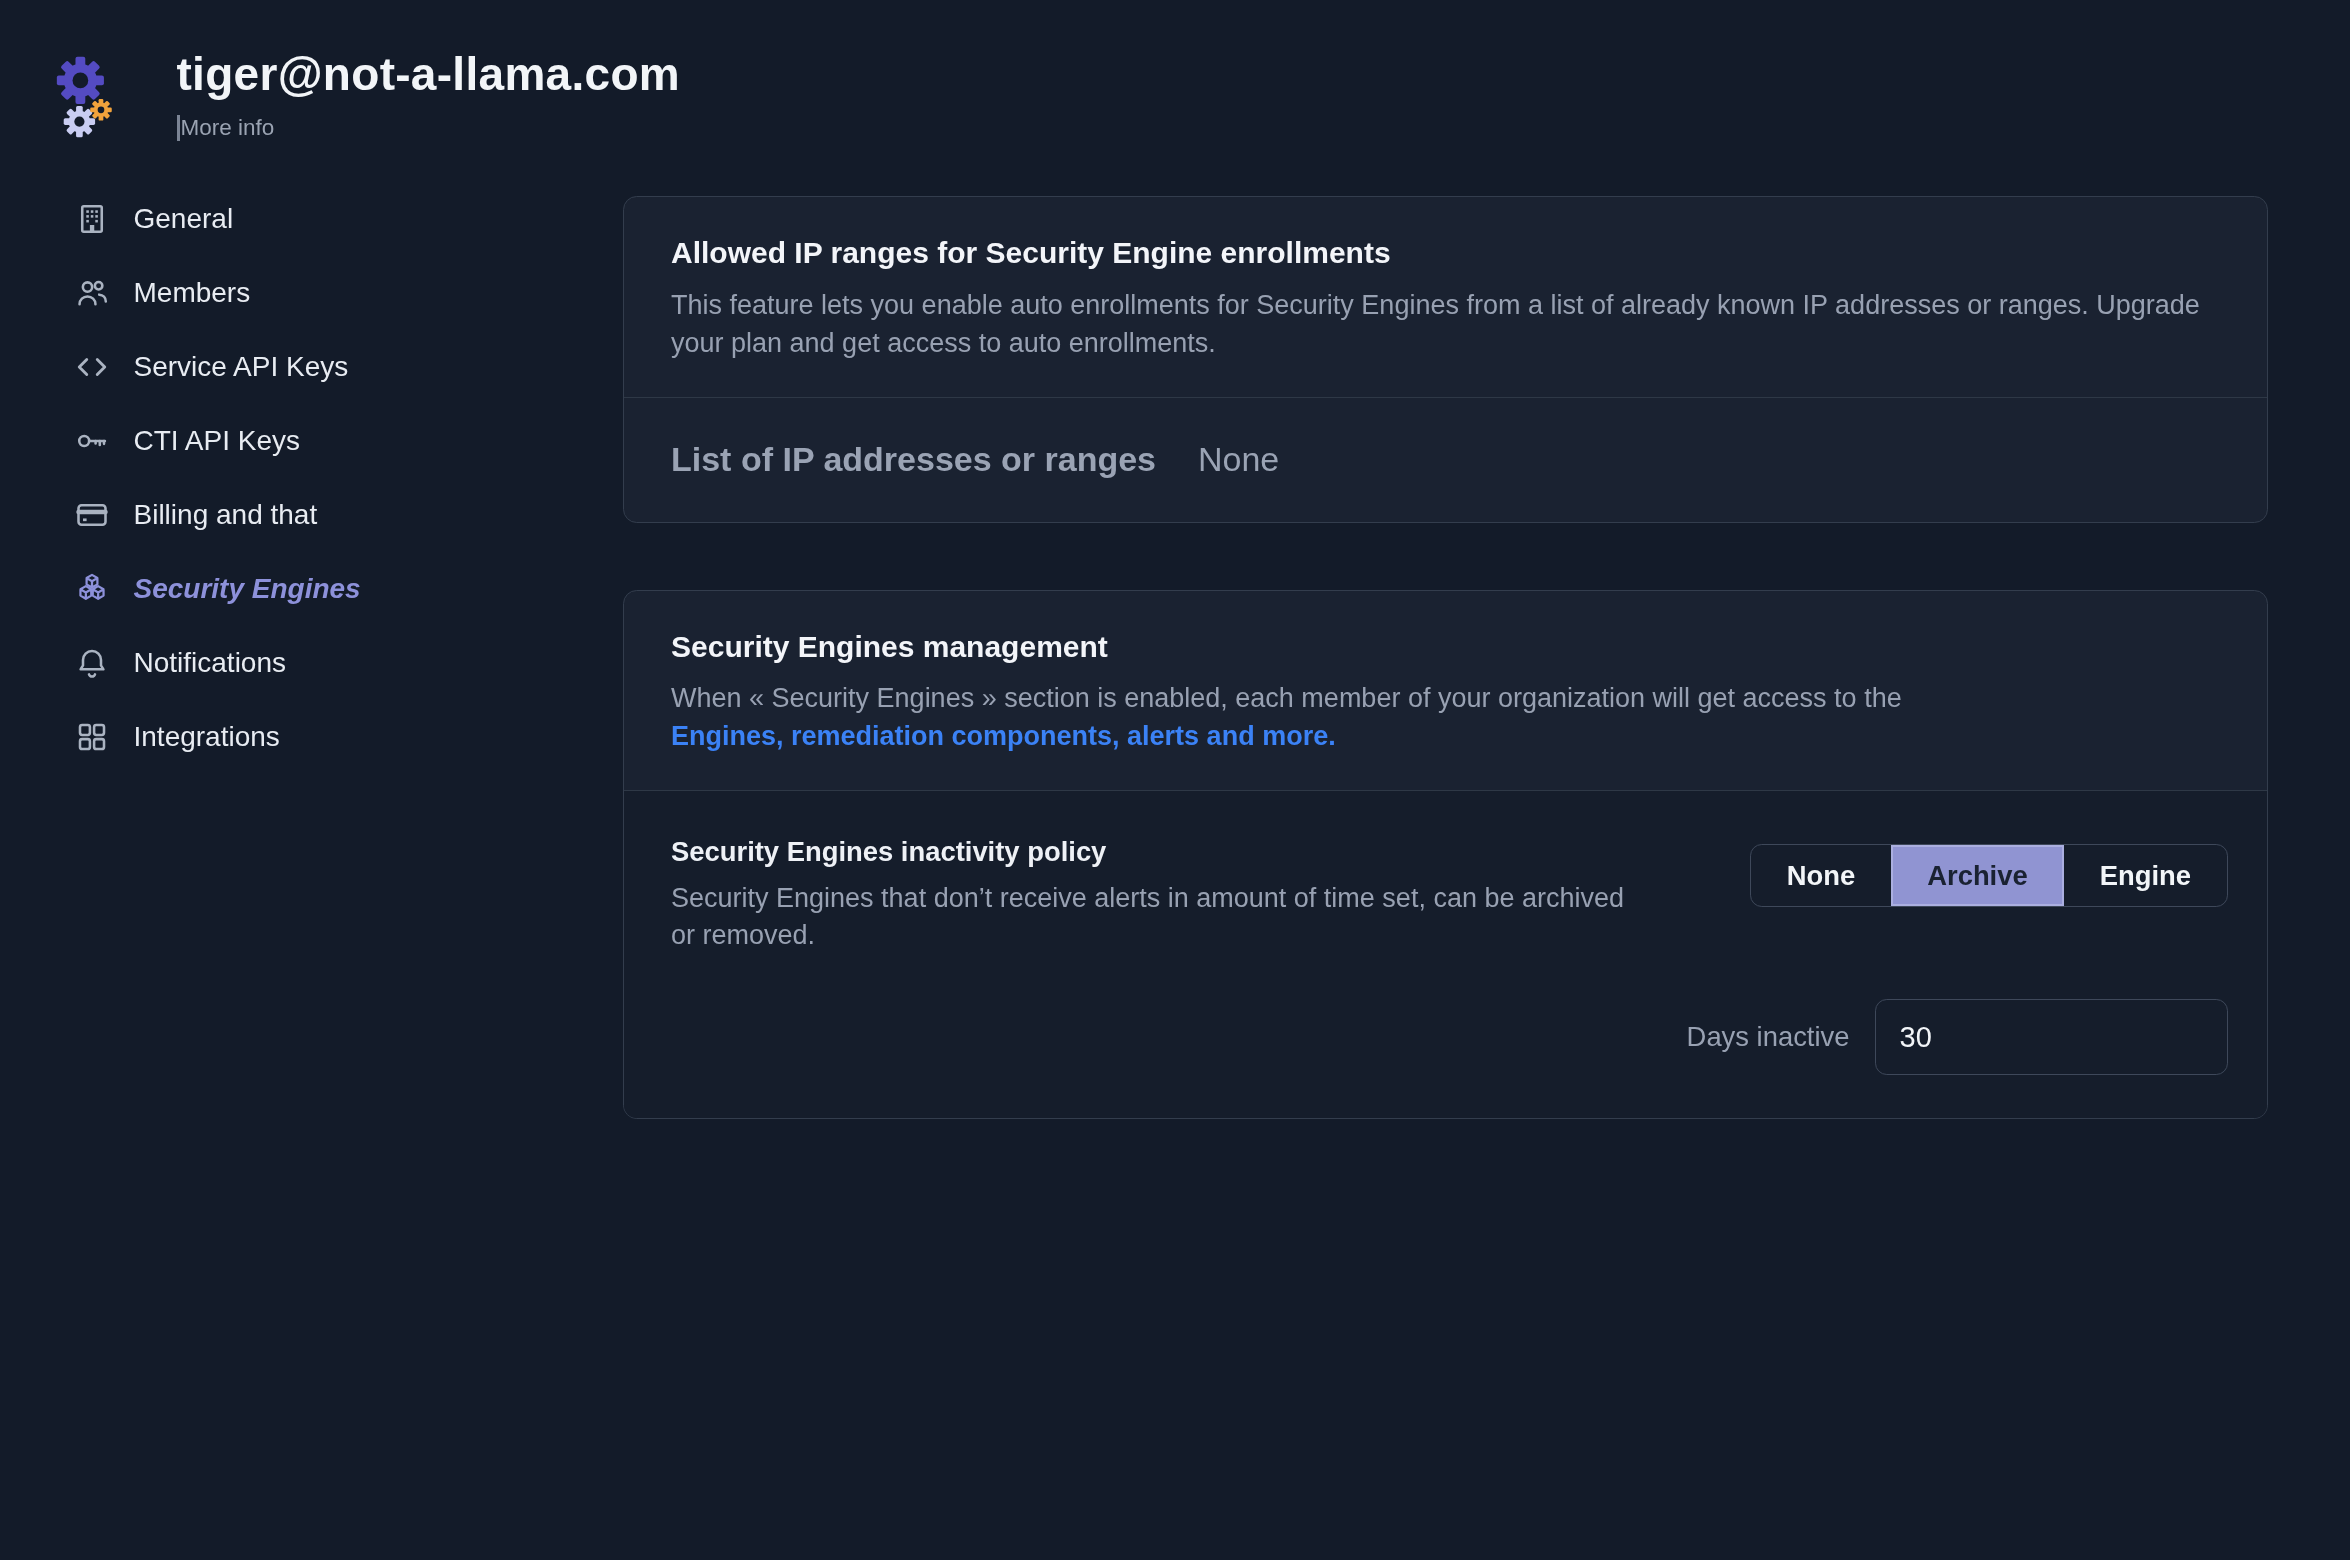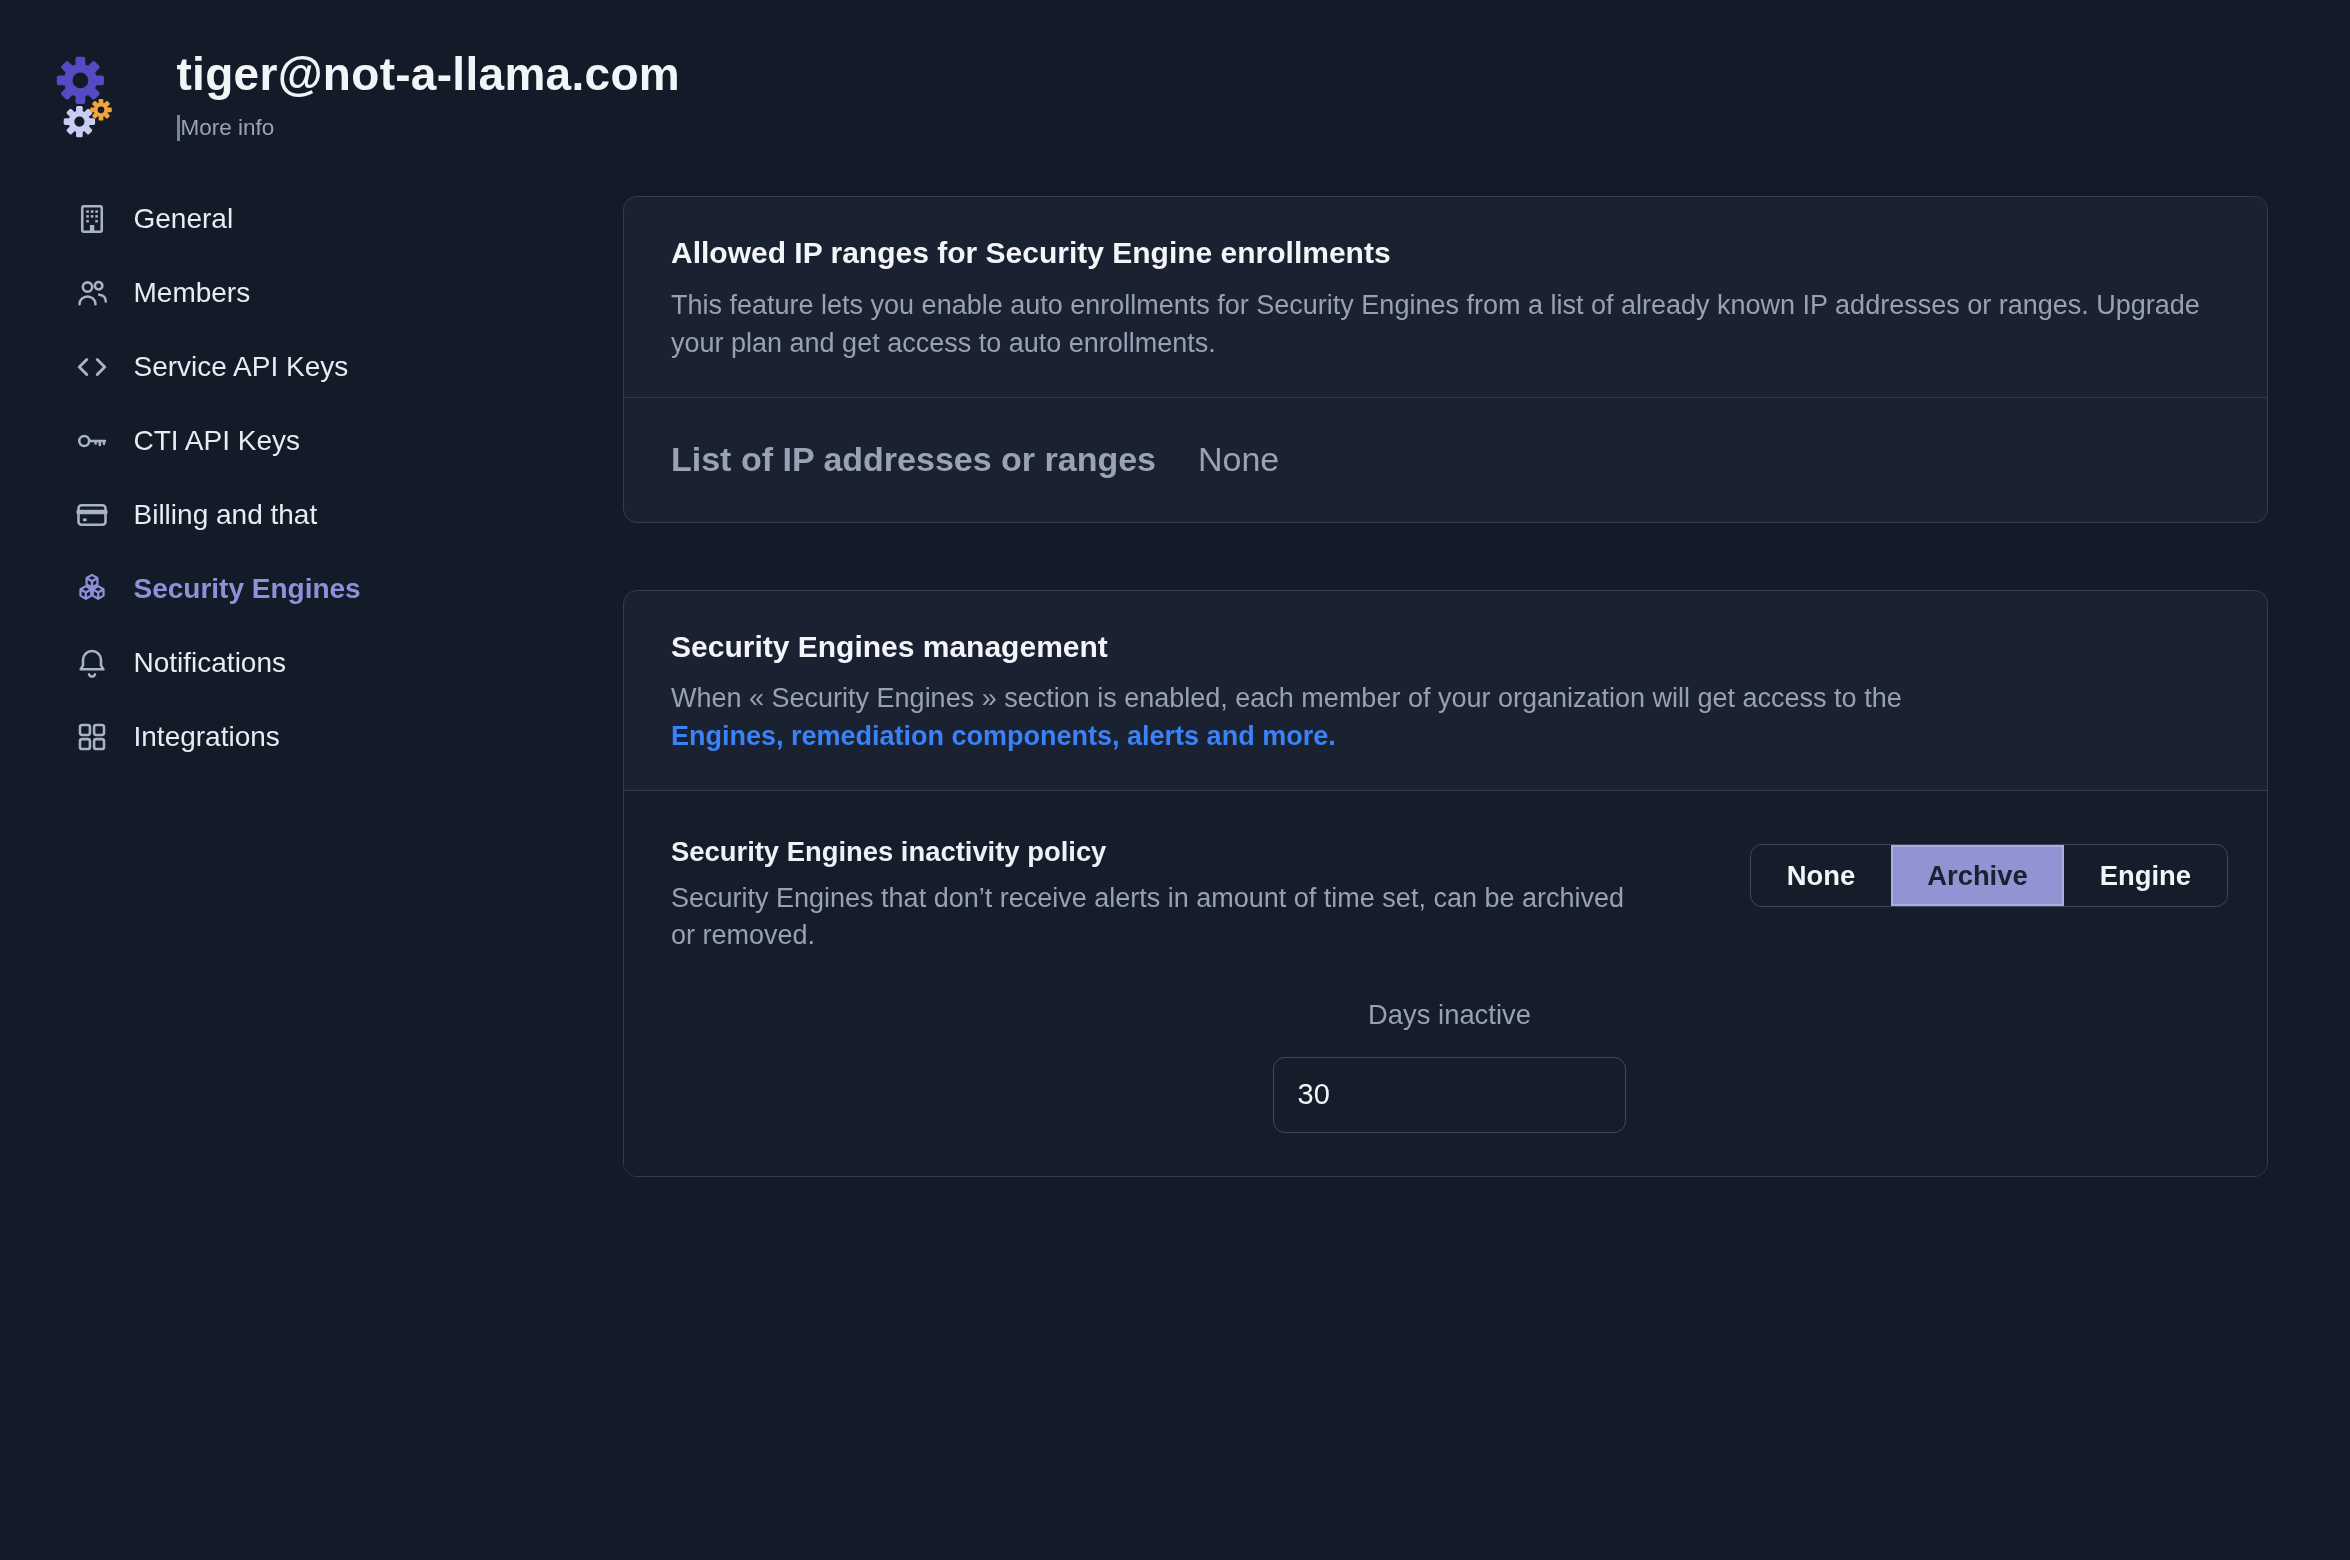--- a/index.html
+++ b/index.html
@@ -19,21 +19,21 @@
   .more-info { display:flex; align-items:center; gap: 0; margin-top: 13.7px; }
   .more-bar { width: 3.9px; height: 26.5px; background: #7b8494; }
   .more-label { color: #9aa3b2; font-size: 22.5px; cursor: pointer; }
 
   
   .layout { display:flex; margin-top: 27.4px; }
   .sidebar { width: 623px; padding-left: 74px; flex: none; }
   .side-item { height: 74px; display:flex; align-items:center; gap: 23.5px;
                color:#e8ecf2; font-size: 28px; font-weight: 500; cursor:pointer; }
   .side-item svg { width: 36px; height: 36px; color:#aab3c1; flex:none; }
-  .side-item.active { color:#8d91da; font-weight: 700; }
+  .side-item.active { color:#8d91da; font-weight: 700; font-style: italic; }
   .side-item.active svg { color:#8d91da; }
 
   .main { width: 1645px; margin-top: 13.7px; }
 
   
   .card { border: 1px solid #333d4d; border-radius: 13.7px; overflow: hidden; background: #1a2231; }
   .card + .card { margin-top: 67px; }
   .card-head { padding: 39px 47px 35px; }
   .card-title { font-size: 30px; font-weight: 700; margin: 0 0 15.7px; color:#f3f5f9; }
   .card-desc { font-size: 27px; color:#98a1b2; line-height: 38px; max-width: 1534px; margin: 0; }
@@ -65,21 +65,21 @@
 
   
   .segmented { display:flex; border: 1px solid #3e485a; border-radius: 11.8px; overflow:hidden;
                margin-top: 7.8px; height: 63px; flex:none; background: transparent; }
   .segment { display:flex; align-items:center; justify-content:center; padding: 0 36px;
              font-size: 27.4px; font-weight: 700; color:#f2f5f8; background: transparent;
              border: none; font-family: inherit; cursor: pointer; }
   .segment.selected { background:#9094d2; color:#1a2232; box-shadow: inset 0 0 0 2px #abafe0; }
 
   
-  .days-row { margin-top: 45px; display:flex; justify-content:flex-end; align-items:center; gap: 25.5px; flex-direction: column; }
+  .days-row { margin-top: 45px; display:flex; justify-content:flex-end; align-items:center; gap: 25.5px; }
   .days-label { color:#98a1b2; font-size: 27.4px; }
   .days-input { width: 353px; height: 76px; background: transparent; border: 1.5px solid #3e485a;
                 border-radius: 11.8px; color:#f2f5f8; font-size: 29px; padding: 0 23.5px;
                 font-family: inherit; outline: none; }
 </style>
 </head>
 <body>
 
 <div class="header">
   <svg class="logo" viewBox="0 0 104 112">

